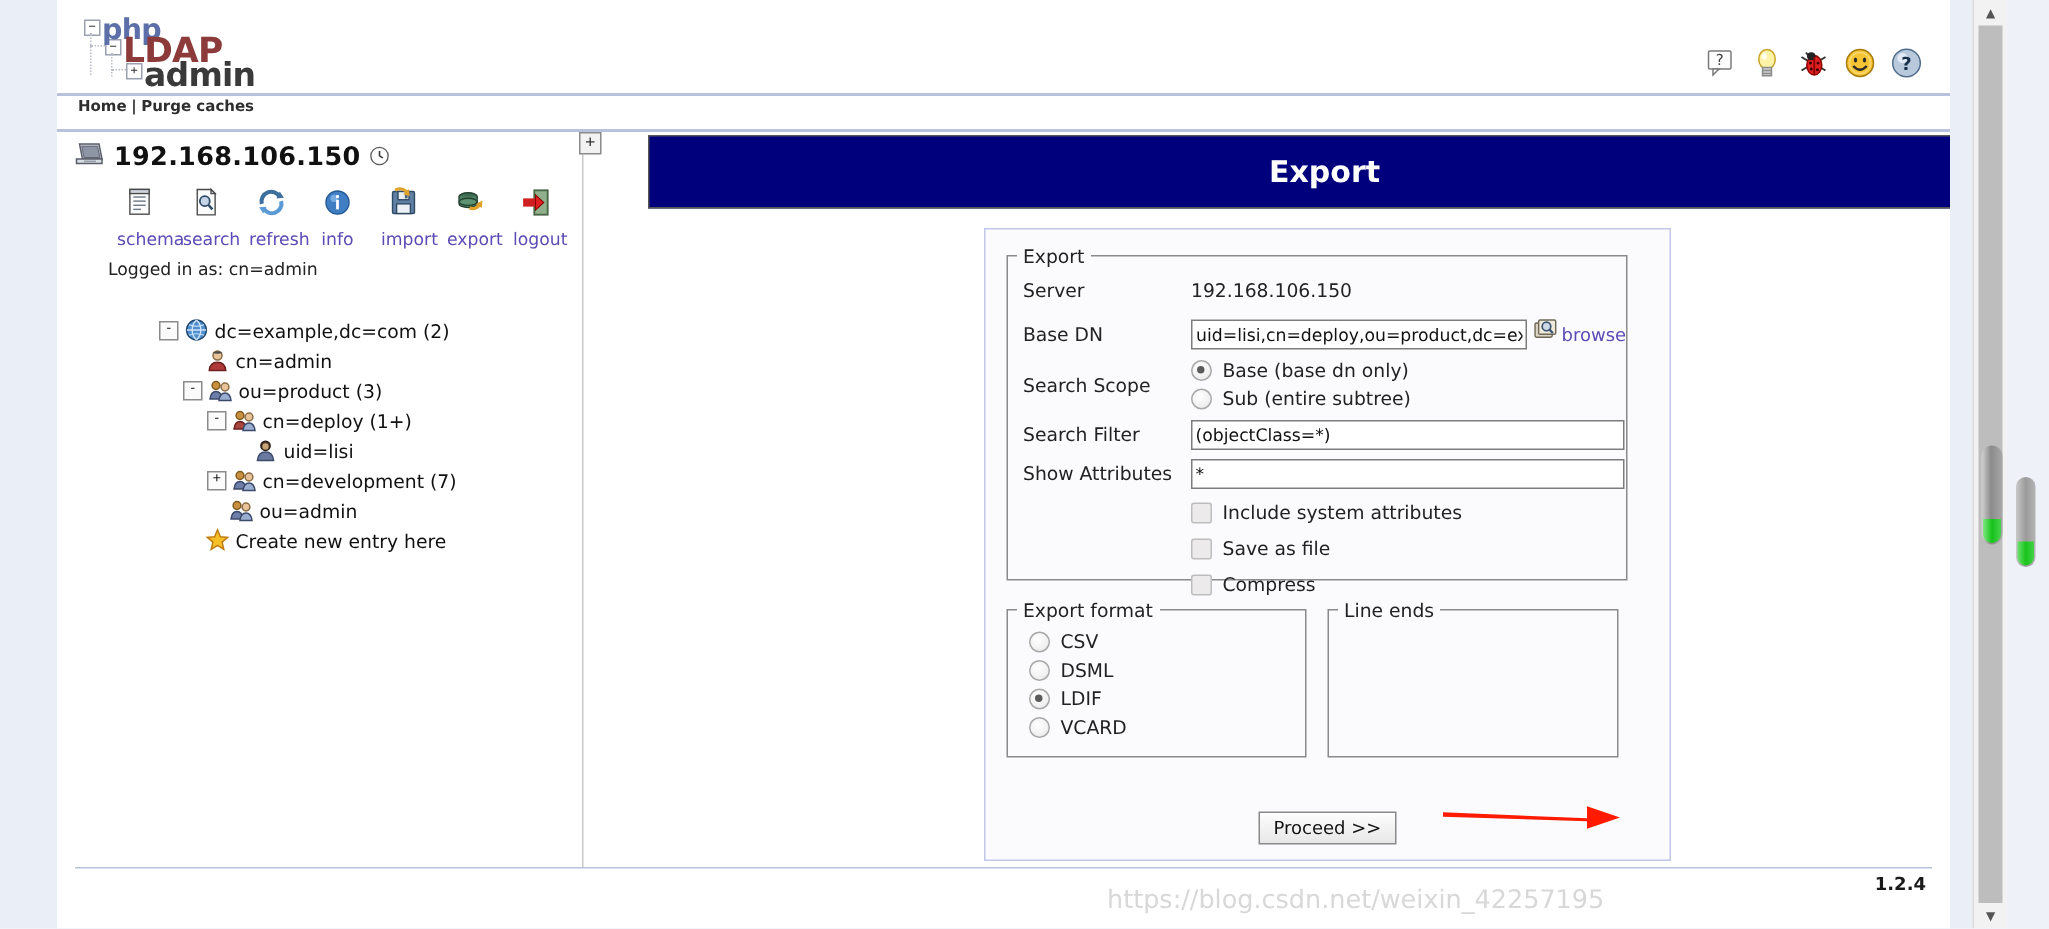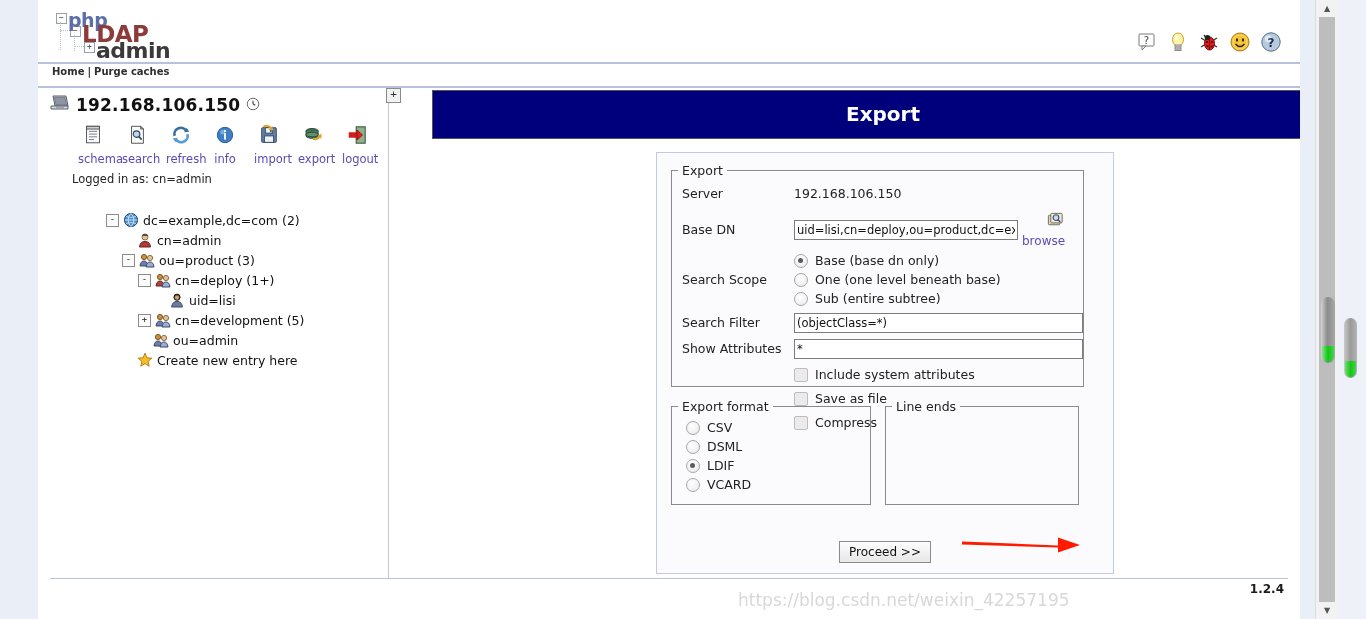--- a/index.html
+++ b/index.html
@@ -139,21 +139,21 @@
   .flabel { width:112px; font-size:12.5px; color:#222; flex:none; }
   .fval { font-size:12.5px; color:#222; }
   input[type=text] {
     font-family:"DejaVu Sans", "Liberation Sans", sans-serif; font-size:11.5px;
     border:1px solid #7c7c7c; background:#fff; color:#111;
     padding:1px 2px; height:16px; box-sizing:content-box;
   }
   .basedn-input { width:218px; }
   .filter-input { width:283px; }
   .attrs-input { width:283px; }
-  .browse-wrap { display:flex; align-items:flex-end; margin-left:3px;flex-direction:column; }
+  .browse-wrap { display:flex; align-items:center; margin-left:3px; }
   .browse-link { font-size:12px; color:#5b4bb5; margin-left:1px; }
 
   .radio, .checkbox {
     width:12px; height:12px; border-radius:50%; border:1px solid #a8a8a8;
     background:radial-gradient(circle at 40% 35%, #ffffff 0%, #f1f1f1 60%, #e2e2e2 100%);
     display:inline-block; flex:none; margin-right:7px; position:relative;
   }
   .radio.on::after{
     content:""; position:absolute; left:3px; top:3px; width:5px; height:5px;
     border-radius:50%; background:#5a5a5a;
@@ -448,21 +448,21 @@
         <div class="tnode indent3">
           <span class="exp">+</span>
           <span class="ico">
             <svg viewBox="0 0 16 16" width="16" height="16">
               <circle cx="5" cy="5" r="2.6" fill="#c9913f" stroke="#7d5a20"></circle>
               <path d="M1 14 Q1.6 9 5 9 Q8.4 9 9 14 Z" fill="#6d7fa8" stroke="#3c4a6b"></path>
               <circle cx="11" cy="6" r="2.6" fill="#e8c39a" stroke="#8a6b45"></circle>
               <path d="M7 15 Q7.6 10 11 10 Q14.4 10 15 15 Z" fill="#9aaed2" stroke="#3c4a6b"></path>
             </svg>
           </span>
-          <span class="lbl">cn=development (5)</span>
+          <span class="lbl">cn=development (7)</span>
         </div>
 
         <div class="tnode indent3">
           <span class="nob"></span>
           <span class="ico">
             <svg viewBox="0 0 16 16" width="16" height="16">
               <circle cx="5" cy="5" r="2.6" fill="#c9913f" stroke="#7d5a20"></circle>
               <path d="M1 14 Q1.6 9 5 9 Q8.4 9 9 14 Z" fill="#6d7fa8" stroke="#3c4a6b"></path>
               <circle cx="11" cy="6" r="2.6" fill="#e8c39a" stroke="#8a6b45"></circle>
               <path d="M7 15 Q7.6 10 11 10 Q14.4 10 15 15 Z" fill="#9aaed2" stroke="#3c4a6b"></path>
@@ -512,24 +512,20 @@
                 <span class="browse-link">browse</span>
               </span>
             </div>
 
             <div class="scope-rows" style="margin-top:4px;">
               <span class="scope-label">Search Scope</span>
               <span class="scope-opts">
                 <label class="opt">
                   <span class="radio on"></span>
                   <span>Base (base dn only)</span>
-                </label>
-                <label class="opt">
-                  <span class="radio"></span>
-                  <span>One (one level beneath base)</span>
                 </label>
                 <label class="opt">
                   <span class="radio"></span>
                   <span>Sub (entire subtree)</span>
                 </label>
               </span>
             </div>
 
             <div class="frow" style="margin-top:4px;">
               <span class="flabel">Search Filter</span>

